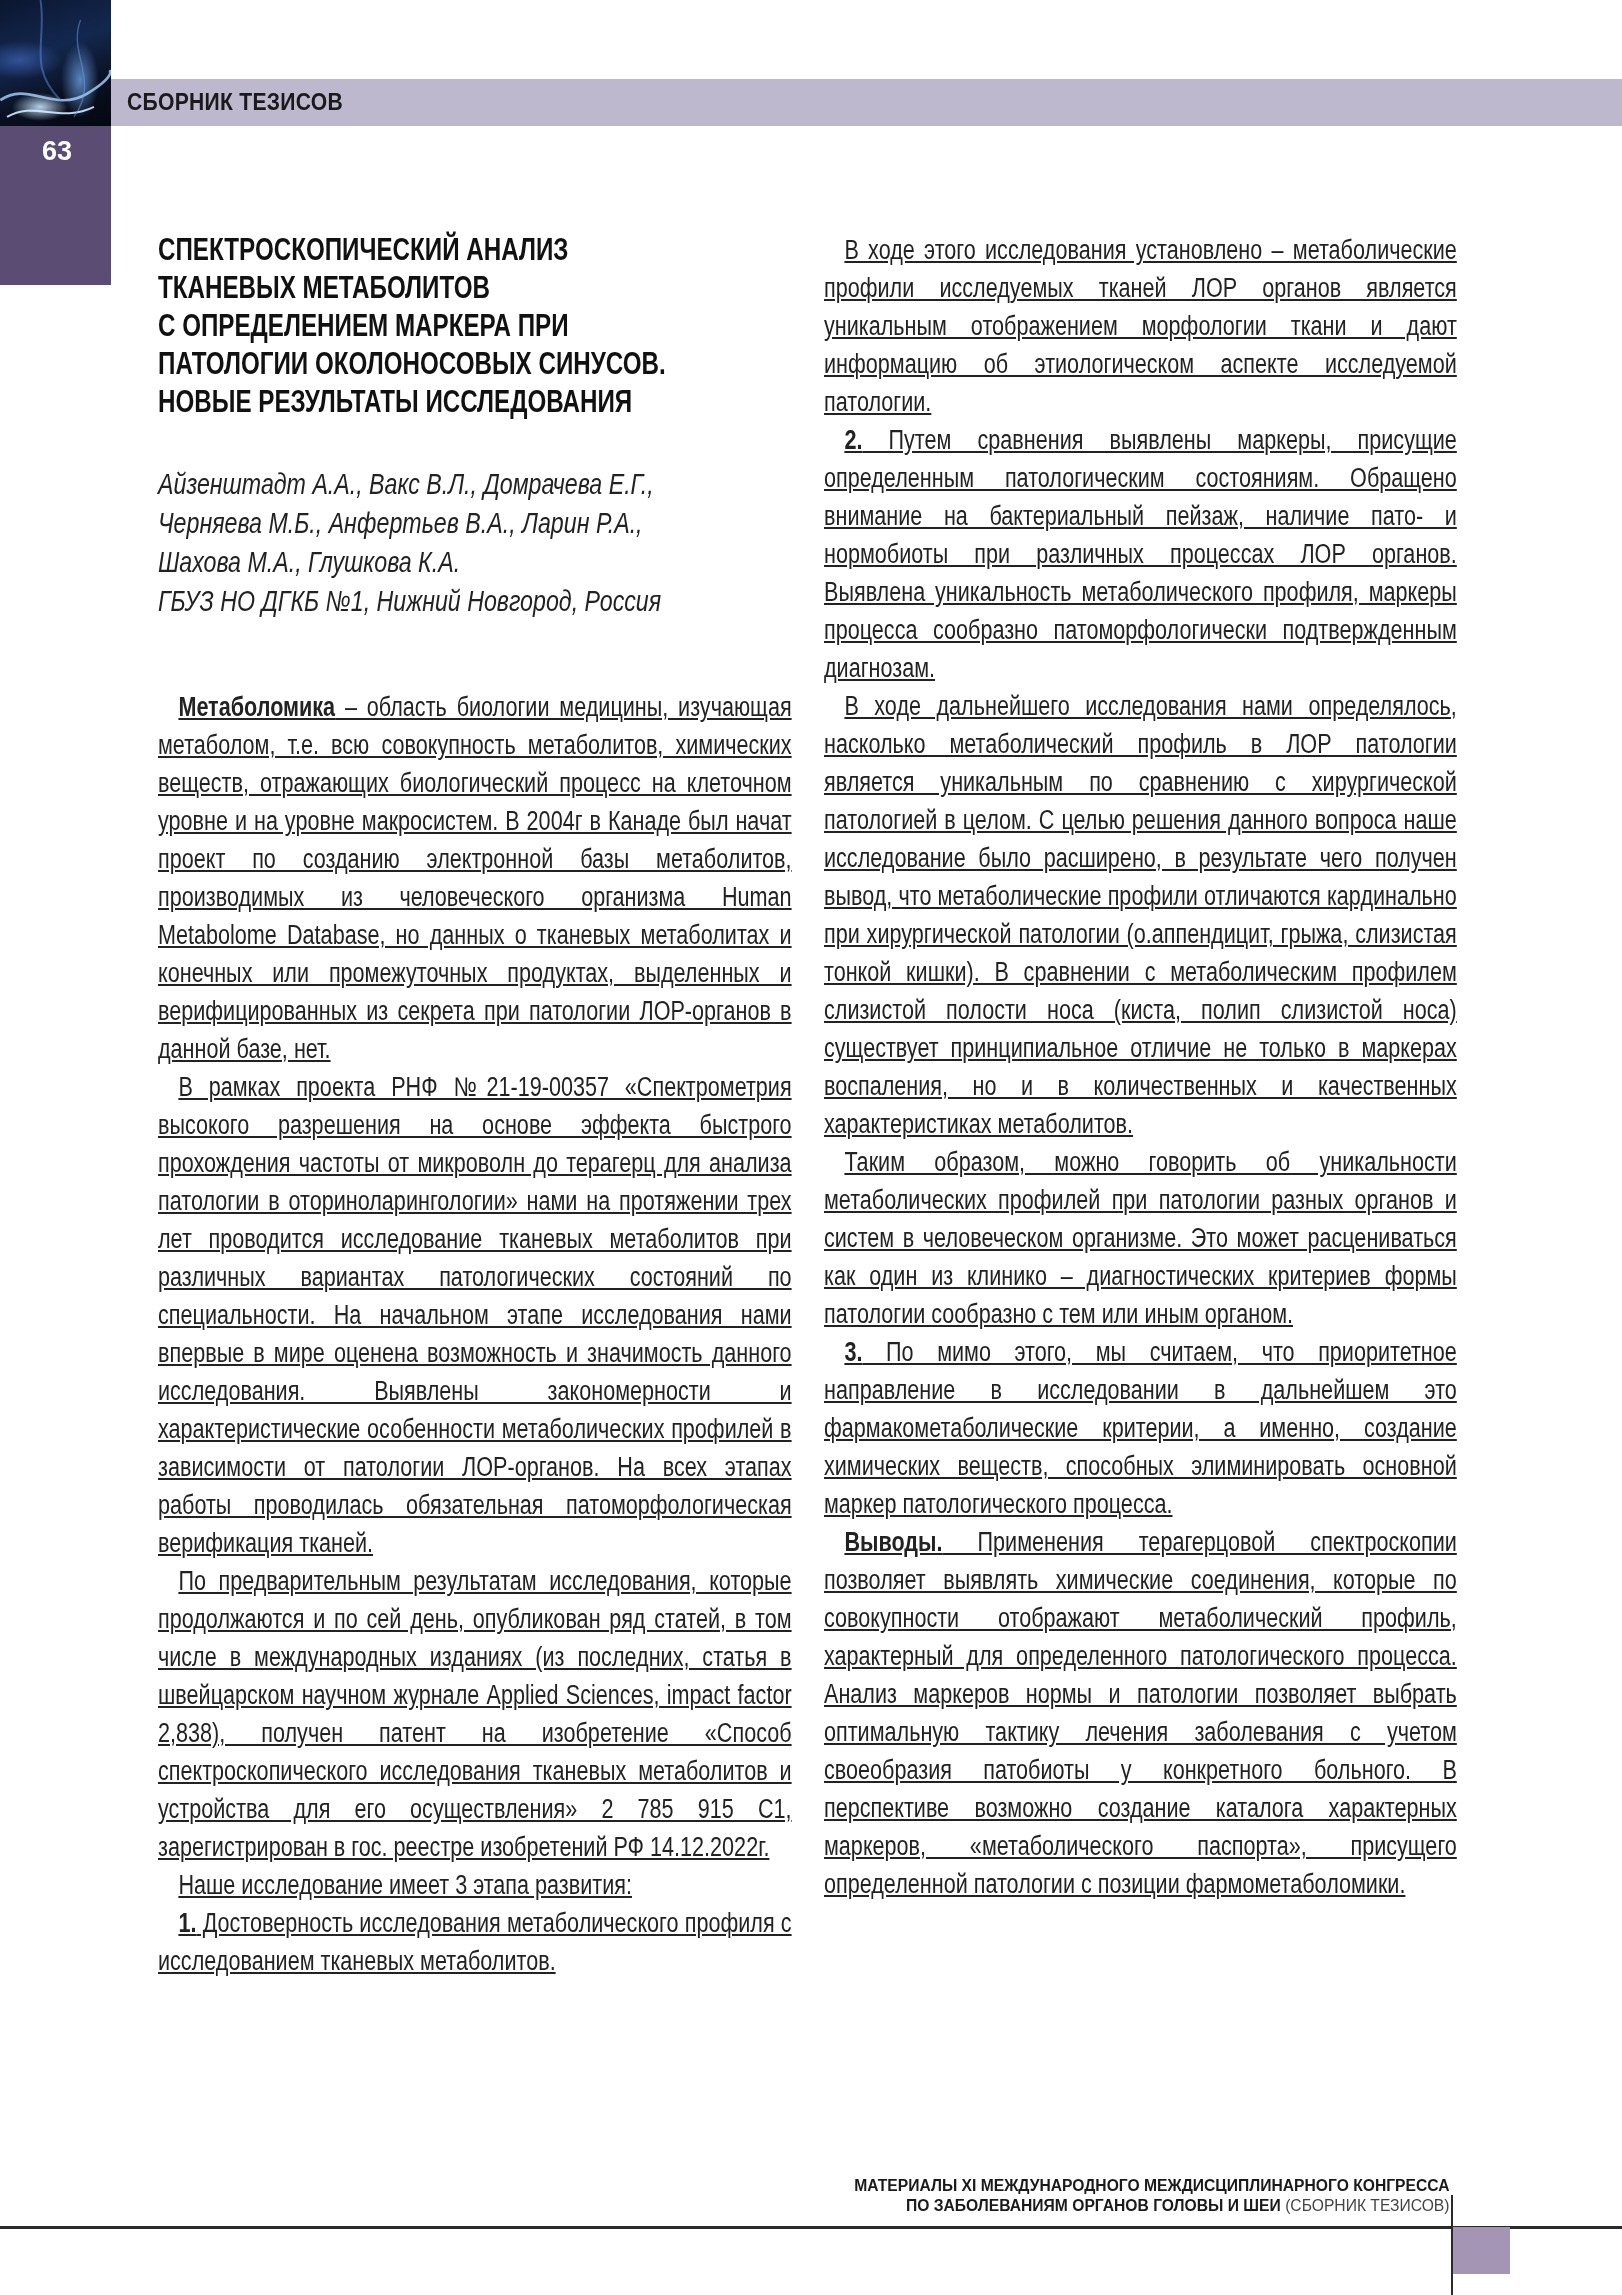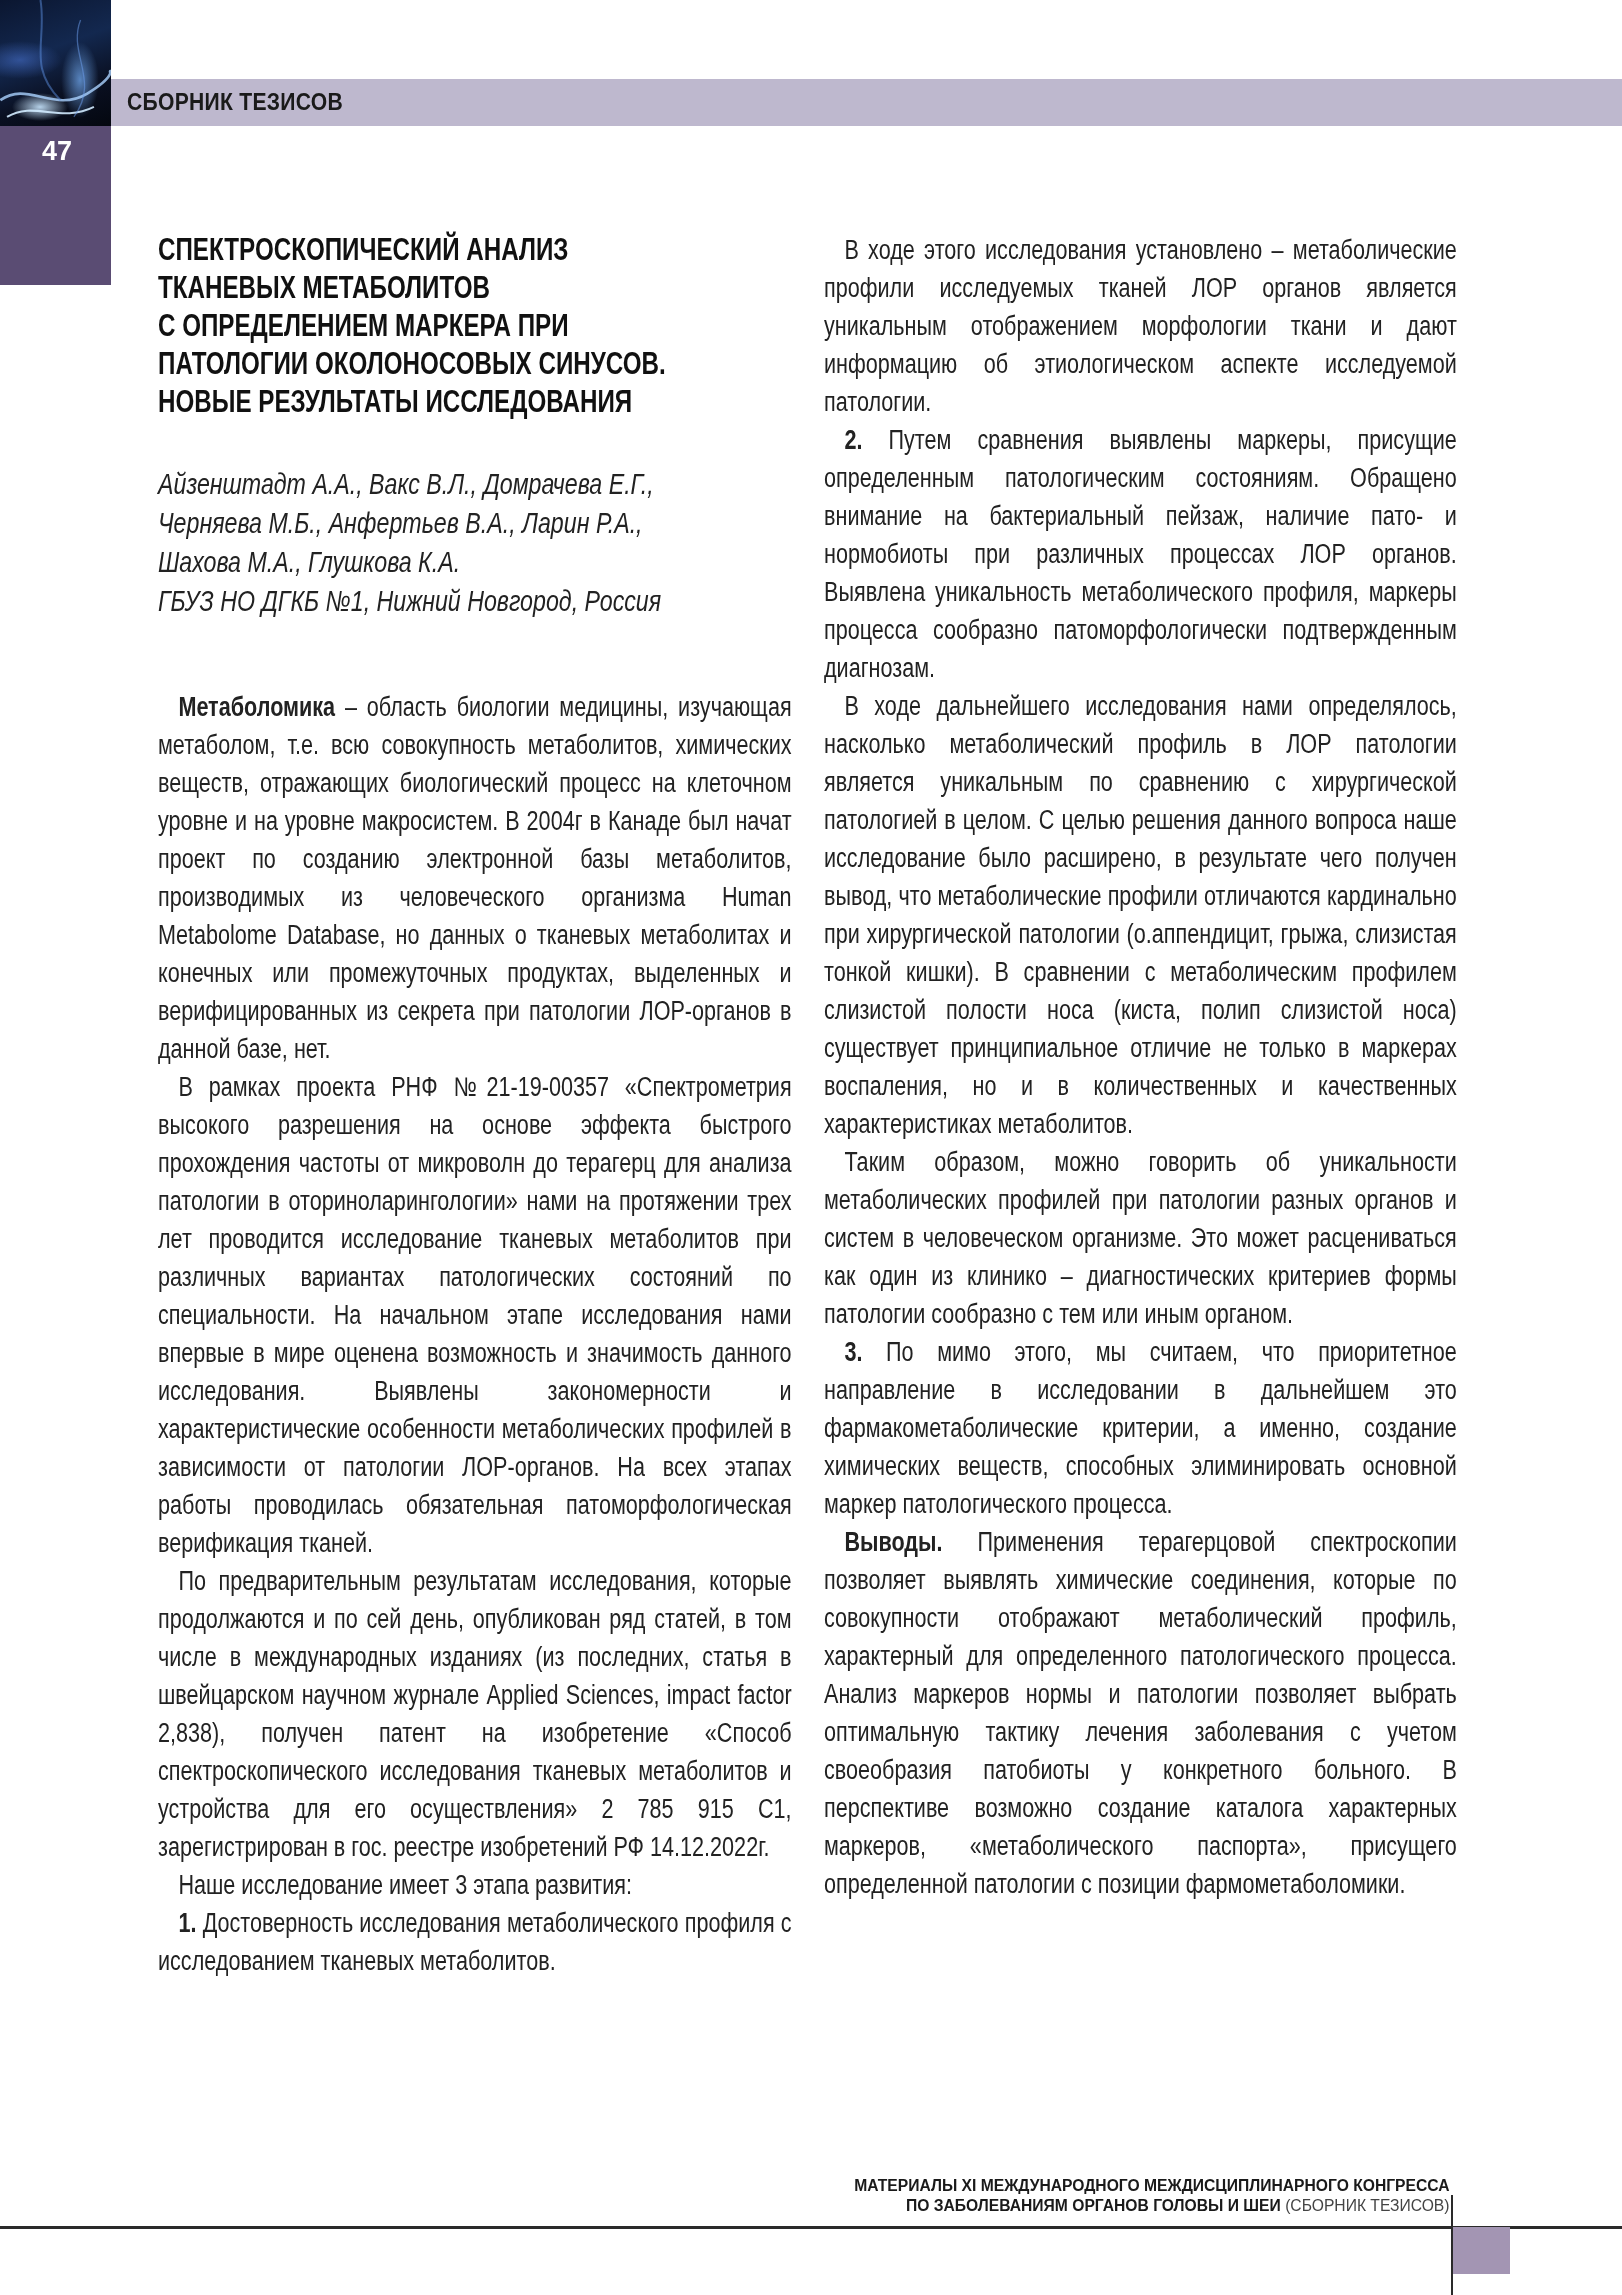--- a/index.html
+++ b/index.html
@@ -50,21 +50,21 @@
     position: absolute; left: 158px; top: 465px; width: 670px;
     font-family: "Liberation Sans", sans-serif; font-style: italic;
     font-size: 29px; line-height: 39px; color: #222;
     transform: scaleX(0.80); transform-origin: left top;
     white-space: nowrap;
   }
 
   .column {
     position: absolute; top: 0;
     font-family: "Liberation Sans", sans-serif;
-    font-size: 27px; line-height: 38px; color: #222;
+    font-size: 27px; line-height: 38px; color: #222; text-decoration: underline;
   }
   .col-left { left: 158px; top: 688px; width: 634px; }
   .col-right { left: 824px; top: 231px; width: 633px; }
   .col-inner {
     width: 792px;
     transform: scaleX(0.80); transform-origin: left top;
   }
   .col-right .col-inner { width: 791px; }
   .para { text-align: justify; text-indent: 25.5px; hyphens: manual; }
   .para b { font-weight: bold; }
@@ -100,21 +100,21 @@
     <path d="M10 175 C50 150, 90 185, 140 160" stroke="rgba(210,235,255,0.9)" stroke-width="3" fill="none"></path>
     <path d="M60 0 C70 60, 40 100, 90 150" stroke="rgba(90,140,220,0.5)" stroke-width="3" fill="none"></path>
     <path d="M120 30 C100 80, 150 120, 110 175" stroke="rgba(110,160,240,0.5)" stroke-width="2" fill="none"></path>
   </svg>
 </div>
 
 <div class="header-band"></div>
 <div class="header-title">СБОРНИК ТЕЗИСОВ</div>
 
 <div class="side-block"></div>
-<div class="page-number">47</div>
+<div class="page-number">63</div>
 
 <div class="article-title">
   <div>СПЕКТРОСКОПИЧЕСКИЙ АНАЛИЗ</div>
   <div>ТКАНЕВЫХ МЕТАБОЛИТОВ</div>
   <div>С ОПРЕДЕЛЕНИЕМ МАРКЕРА ПРИ</div>
   <div>ПАТОЛОГИИ ОКОЛОНОСОВЫХ СИНУСОВ.</div>
   <div>НОВЫЕ РЕЗУЛЬТАТЫ ИССЛЕДОВАНИЯ</div>
 </div>
 
 <div class="authors">

